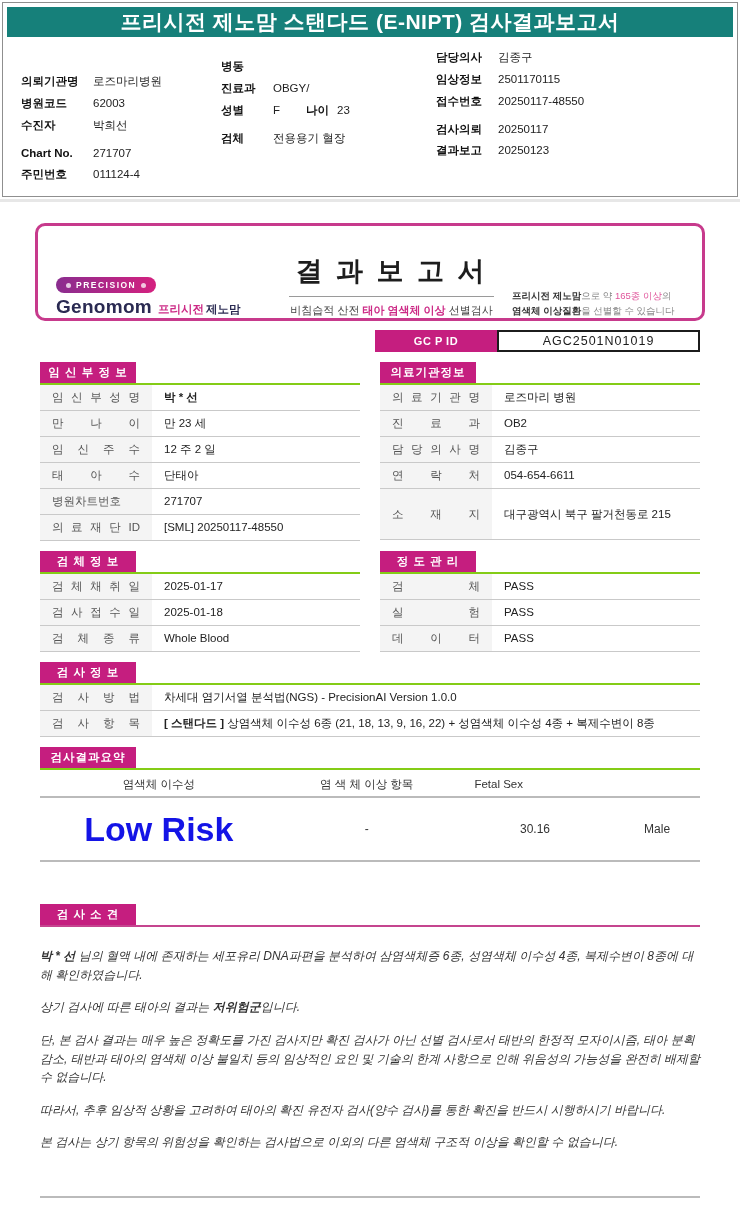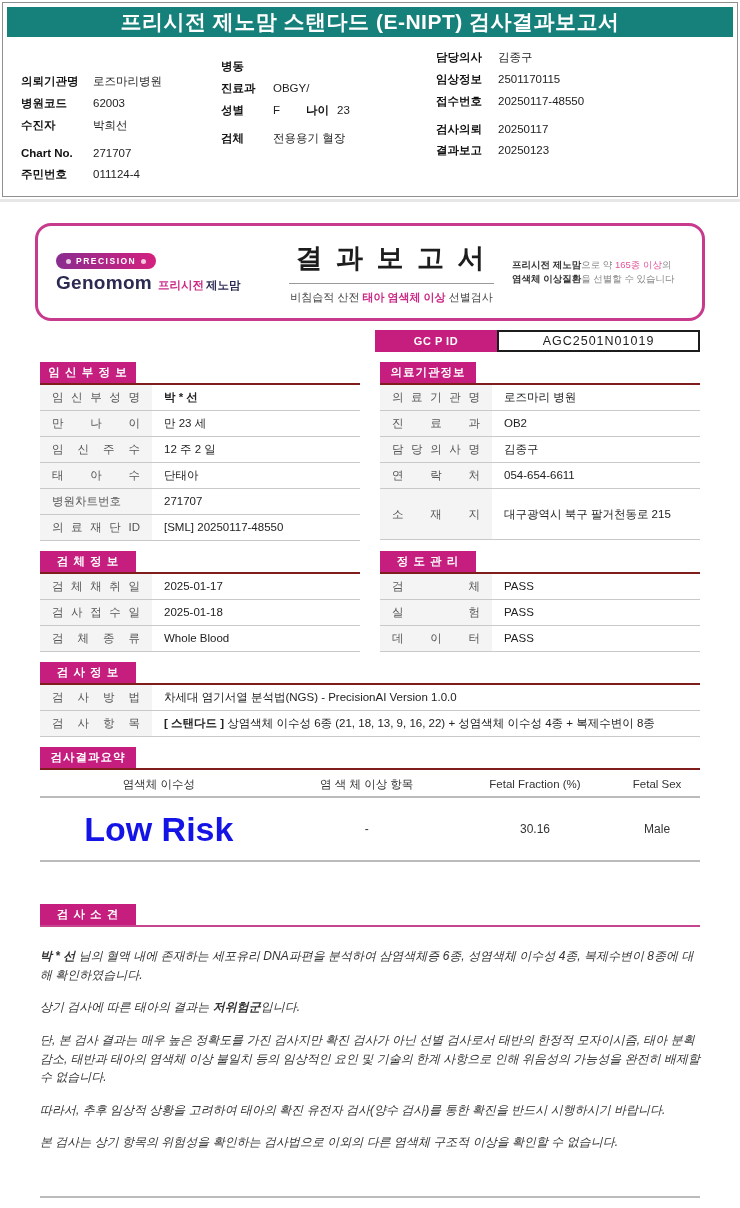--- a/index.html
+++ b/index.html
@@ -16,22 +16,22 @@
   .trow-top{display:flex;align-items:baseline;}
   .trow-top .tl{font-weight:bold;color:#111;}
   .c1 .tl{width:72px;}
   .c2 .tl{width:52px;}
   .c3 .tl{width:62px;}
   .trow-top .tv{color:#222;}
   .tl2{font-weight:bold;color:#111;margin-left:26px;margin-right:8px;}
   .gap-chart{margin-top:6px;}
   .divider{height:3px;background:#e7e7e7;margin-top:1px;}
   
-  .result-box{margin:21px 35px 0 35px;border:3px solid #c73a8c;border-radius:16px;
-    height:92px;display:flex;align-items:center;padding:0 18px;}
+  .result-box{margin:21px 35px 0 35px;border:3px solid #c73a8c;border-radius:10px;
+    height:92px;display:flex;align-items:flex-end;padding:0 18px;}
   .brand{width:215px;}
   .pill{display:inline-flex;align-items:center;gap:5px;background:linear-gradient(90deg,#8a2d8f,#d4217f);
     color:#fff;font-size:8.5px;font-weight:bold;letter-spacing:1.5px;border-radius:9px;padding:3px 10px;}
   .pill .dot{width:5px;height:5px;border-radius:50%;background:rgba(255,255,255,0.75);display:inline-block;}
   .brand-line{margin-top:3px;white-space:nowrap;}
   .brand-name{font-size:19px;font-weight:800;color:#2a2a52;letter-spacing:0.3px;}
   .brand-sub-pink{font-size:11.5px;font-weight:bold;color:#cc2a86;margin-left:6px;}
   .brand-sub-dark{font-size:11.5px;font-weight:bold;color:#2a2a52;margin-left:2px;}
   .center-title{flex:1;text-align:center;}
   .report-title{display:inline-block;font-size:27px;font-weight:800;color:#1d1d1d;
@@ -42,21 +42,21 @@
   .right-note b{color:#333;}
   .right-note .pink{color:#e0559b;}
   
   .gcpid{margin:9px 40px 0 375px;display:flex;height:22px;}
   .gcpid .k{flex:0 0 122px;background:#c51e7f;color:#fff;font-size:11px;font-weight:bold;
     display:flex;align-items:center;justify-content:center;letter-spacing:0.5px;text-align:right;}
   .gcpid .v{flex:1;border:2px solid #1c1c1c;display:flex;align-items:center;justify-content:center;
     font-size:12.5px;letter-spacing:1px;color:#1c1c1c;}
   
   .content{margin:0 40px;}
-  .sec-h{border-bottom:2px solid #7f1d1d;margin-top:10px;}
+  .sec-h{border-bottom:2px solid #84cc16;margin-top:10px;}
   .sec-h.pinkline{border-bottom:2px solid #c5458f;}
   .sec-h .box{display:inline-block;background:#c51e7f;color:#fff;font-size:11.5px;font-weight:bold;
     width:96px;text-align:center;padding:3px 0;letter-spacing:1px;}
   .twocol{display:flex;gap:20px;margin-top:0;}
   .col{width:320px;}
   .trow{display:flex;border-bottom:1px solid #c9c9c9;}
   .trow .lbl{flex:0 0 112px;background:#f4f4f4;color:#555;font-size:11.5px;
     padding:0 12px;line-height:25px;text-align:justify;-moz-text-align-last:justify;text-align-last:justify;box-sizing:border-box;}
   .trow .val{flex:1;font-size:11.5px;color:#222;padding:0 12px;line-height:25px;}
   .trow.tall .lbl,.trow.tall .val{line-height:50px;}
@@ -283,21 +283,20 @@
         <span class="lbl">검 사 항 목</span>
         <span class="val"><b>[ 스탠다드 ]</b><span> 상염색체 이수성 6종 (21, 18, 13, 9, 16, 22) + 성염색체 이수성 4종 + 복제수변이 8종</span></span>
       </div>
   </div>
 
   <div style="margin-top:8px;">
     <div class="sec-h"><span class="box">검사결과요약</span></div>
     <div class="sum-head">
       <span class="sc1">염색체 이수성</span>
       <span class="sc2">염 색 체 이상 항목</span>
-      <span class="sc3">Fetal Fraction (%)</span>
       <span class="sc4">Fetal Sex</span>
     </div>
     <div class="sum-row">
       <span class="sc1 lowrisk">Low Risk</span>
       <span class="sc2 plain">-</span>
       <span class="sc3 plain">30.16</span>
       <span class="sc4 plain">Male</span>
     </div>
   </div>
 

